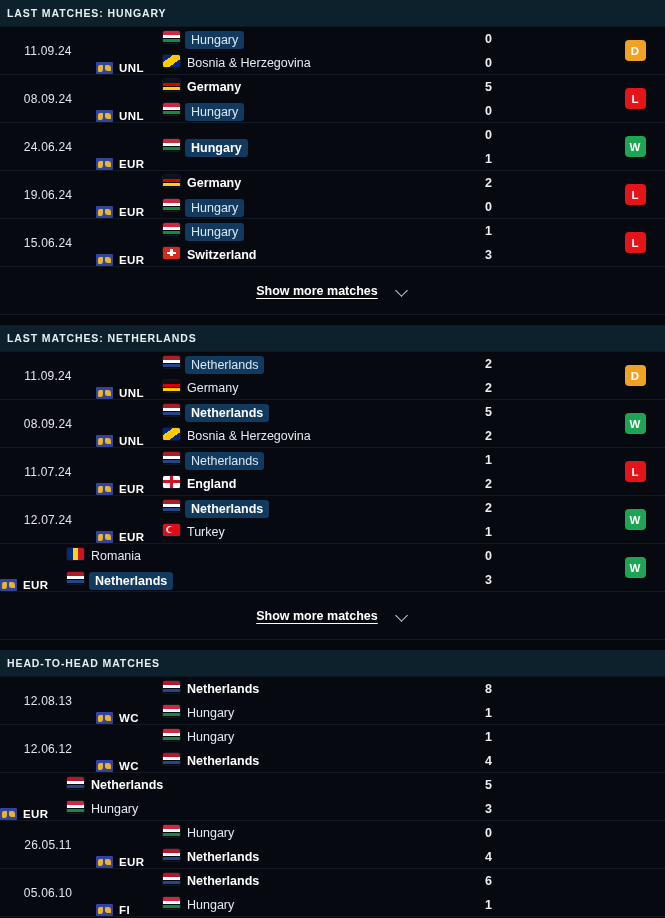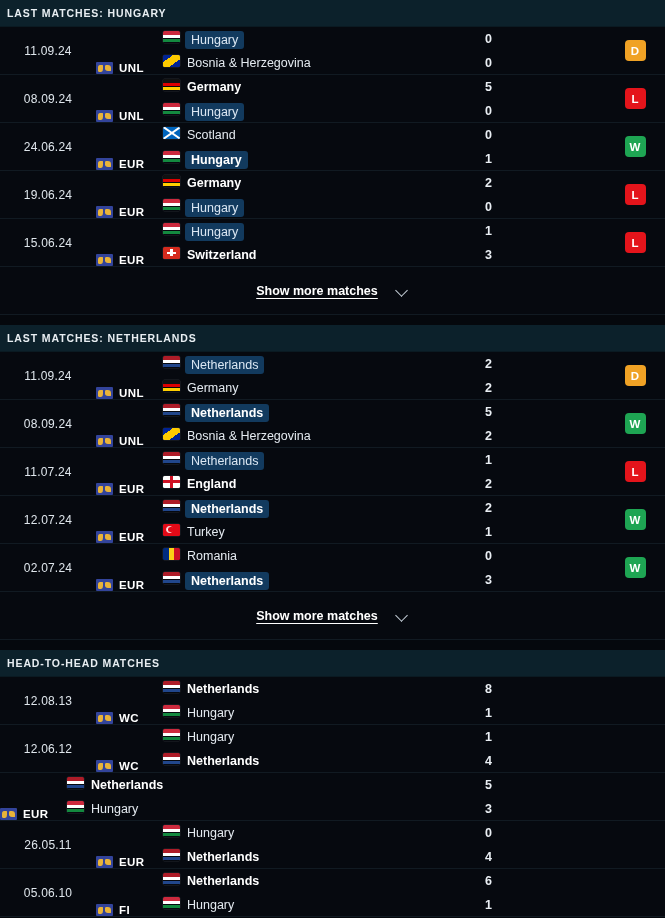--- a/index.html
+++ b/index.html
@@ -349,24 +349,20 @@
       </div>
     </div>
     <div class="match-row">
       <div class="col-date">24.06.24</div>
       <div class="col-comp">
         <span class="comp-icon"></span>
         <span class="comp-label">EUR</span>
       </div>
       <div class="col-teams">
         <div class="team-line">
-          <span class="flag f-scotland"></span>
-          <span class="team-name">Scotland</span>
-        </div>
-        <div class="team-line">
           <span class="flag f-hungary">
             <i></i>
             <i></i>
             <i></i>
           </span>
           <span class="team-name winner highlight">Hungary</span>
         </div>
       </div>
       <div class="col-scores">
         <div class="score">0</div>
@@ -554,21 +550,20 @@
       </div>
       <div class="col-scores">
         <div class="score">2</div>
         <div class="score">1</div>
       </div>
       <div class="col-result">
         <span class="badge W">W</span>
       </div>
     </div>
     <div class="match-row">
-      <div class="col-date">02.07.24</div>
       <div class="col-comp">
         <span class="comp-icon"></span>
         <span class="comp-label">EUR</span>
       </div>
       <div class="col-teams">
         <div class="team-line">
           <span class="flag f-romania">
             <i></i>
             <i></i>
             <i></i>

